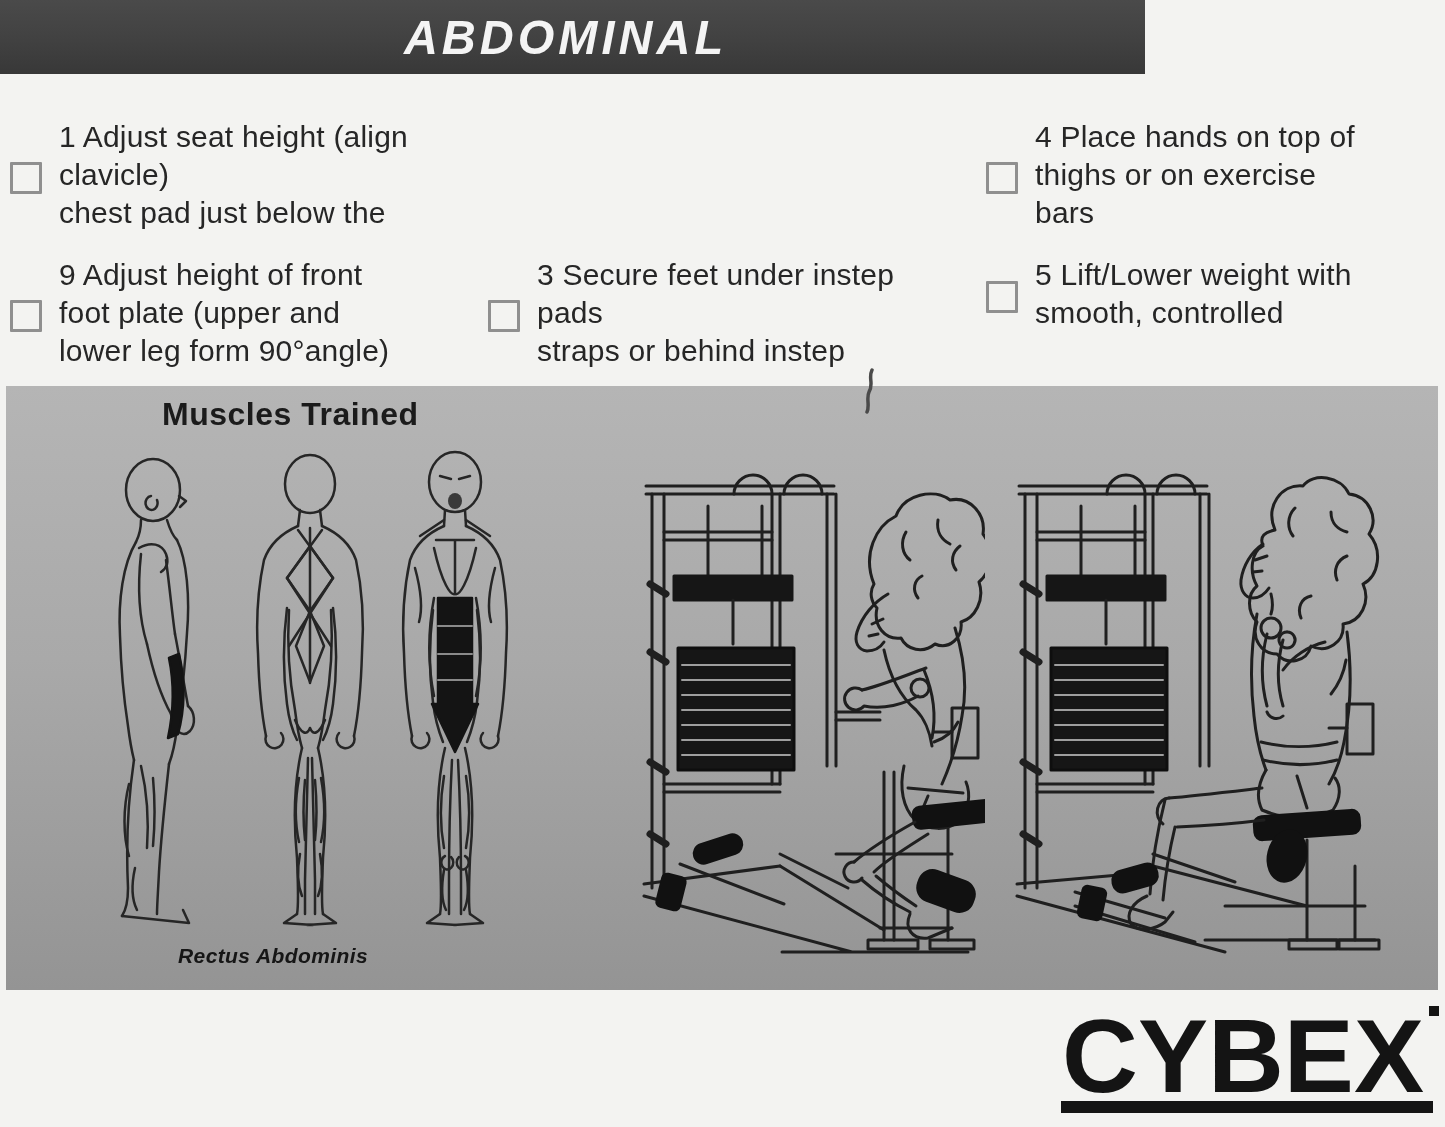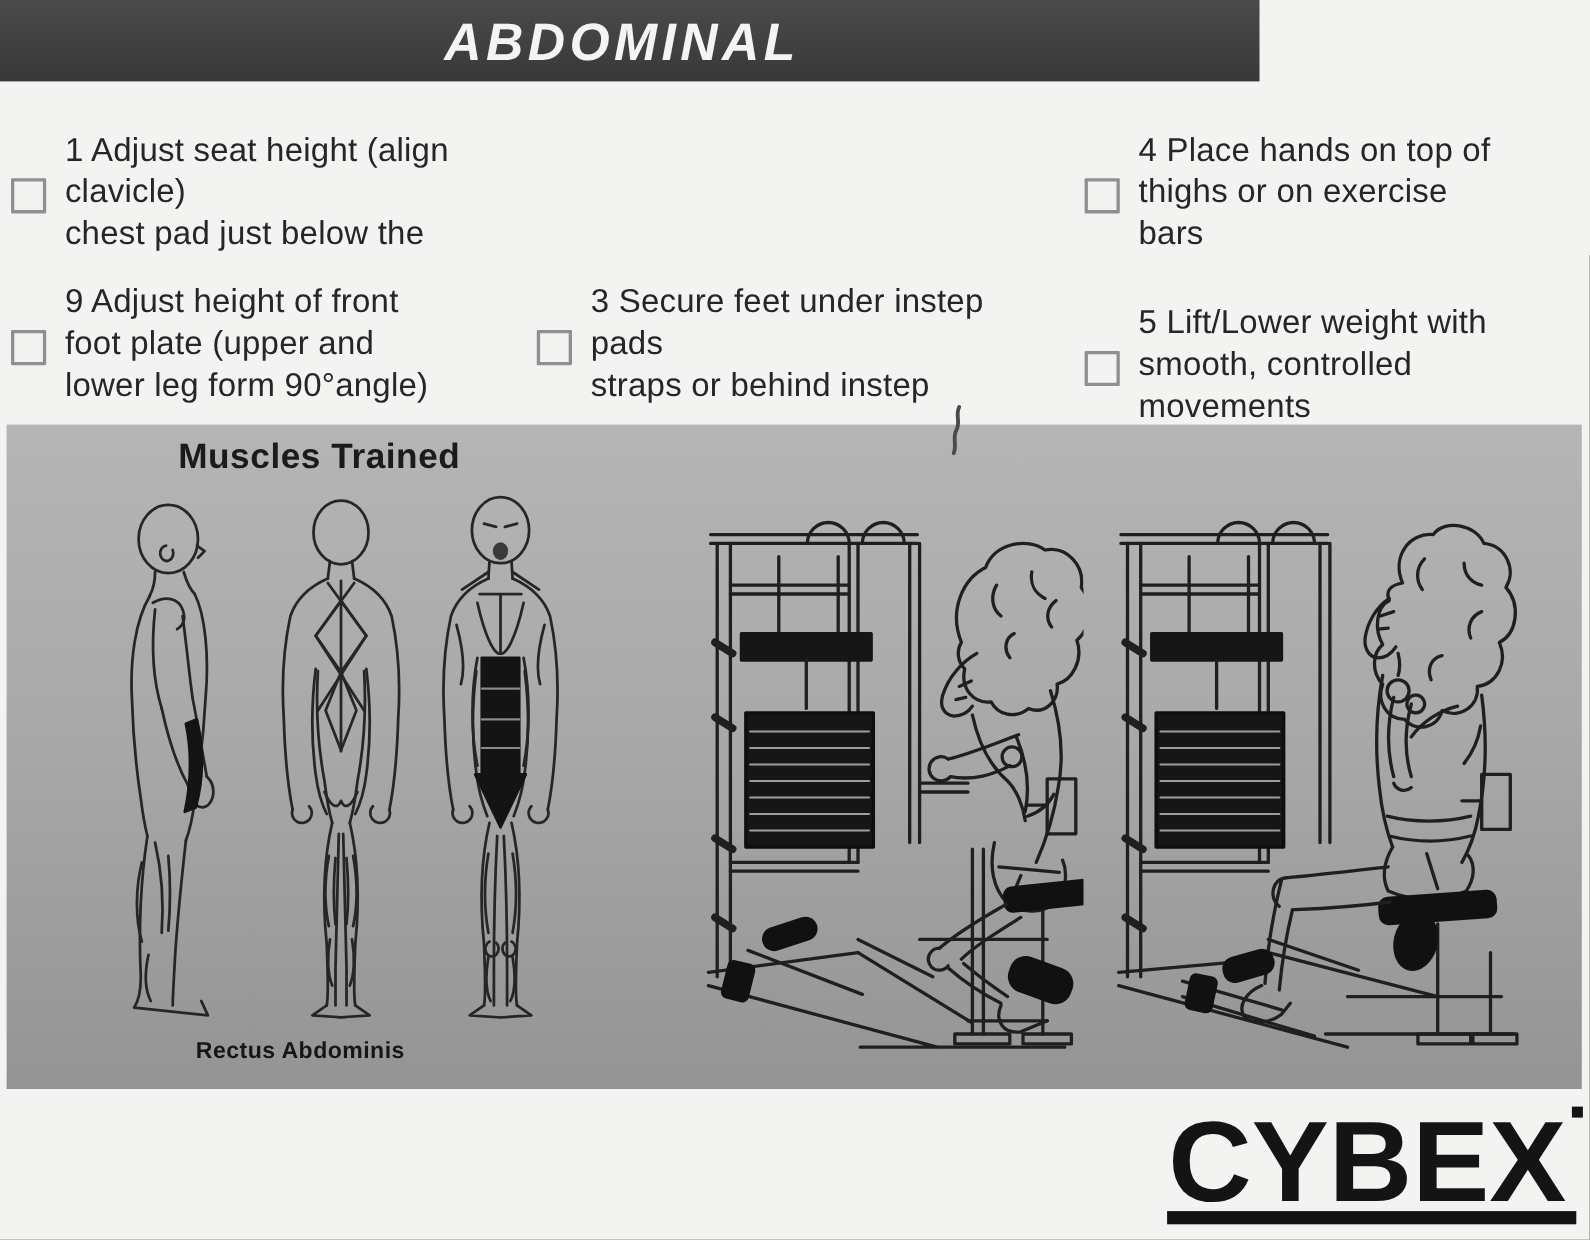--- a/index.html
+++ b/index.html
@@ -25,33 +25,33 @@
   .checkbox{
     flex:0 0 auto;width:26px;height:26px;margin:6px 17px 0 0;
     border:3px solid #8f8f8f;background:transparent;border-radius:1px;
   }
   .step-text{font-size:30px;line-height:38px;color:#262626;letter-spacing:.2px;}
   .step-line{white-space:nowrap;}
   #step1{left:10px;top:118px;}
   #step2{left:10px;top:256px;}
   #step3{left:488px;top:256px;}
   #step4{left:986px;top:118px;}
-  #step5{left:986px;top:256px;margin-top:19px;}
+  #step5{left:986px;top:256px;}
   
   .muscles-panel{
     position:absolute;left:6px;top:386px;width:1432px;height:604px;
     background:linear-gradient(180deg,#b5b5b5 0%,#a9a9a9 45%,#949494 100%);
   }
   .panel-heading{
     position:absolute;left:156px;top:10px;
     font-size:32px;font-weight:700;color:#1b1b1b;letter-spacing:.5px;
   }
   .muscle-label{
     position:absolute;left:172px;top:558px;
-    font-size:21px;font-weight:700;color:#161616;letter-spacing:.4px;
+    font-size:21px;font-weight:700;color:#161616;letter-spacing:.4px;font-style:italic;
   }
   .anatomy{position:absolute;left:89px;top:62px;}
   .machine-1{position:absolute;left:616px;top:50px;}
   .machine-2{position:absolute;left:989px;top:50px;}
   .artifact{position:absolute;left:852px;top:-18px;}
   
   .brand{position:absolute;right:2px;top:1002px;}
 </style>
 </head>
 <body>
@@ -96,21 +96,20 @@
       <div class="step-line">thighs or on exercise</div>
       <div class="step-line">bars</div>
     </div>
   </div>
 
   <div class="step" id="step5">
     <span class="checkbox"></span>
     <div class="step-text">
       <div class="step-line">5 Lift/Lower weight with</div>
       <div class="step-line">smooth, controlled</div>
-      <div class="step-line">movements</div>
     </div>
   </div>
 
   <div class="muscles-panel">
     <div class="panel-heading">Muscles Trained</div>
 
     <svg class="artifact" width="24" height="46" viewBox="0 0 24 46">
       <path d="M14,2 C10,10 16,16 11,24 C8,30 12,38 9,44" stroke="#4a4a4a" stroke-width="3.5" fill="none" stroke-linecap="round"></path>
     </svg>
 

